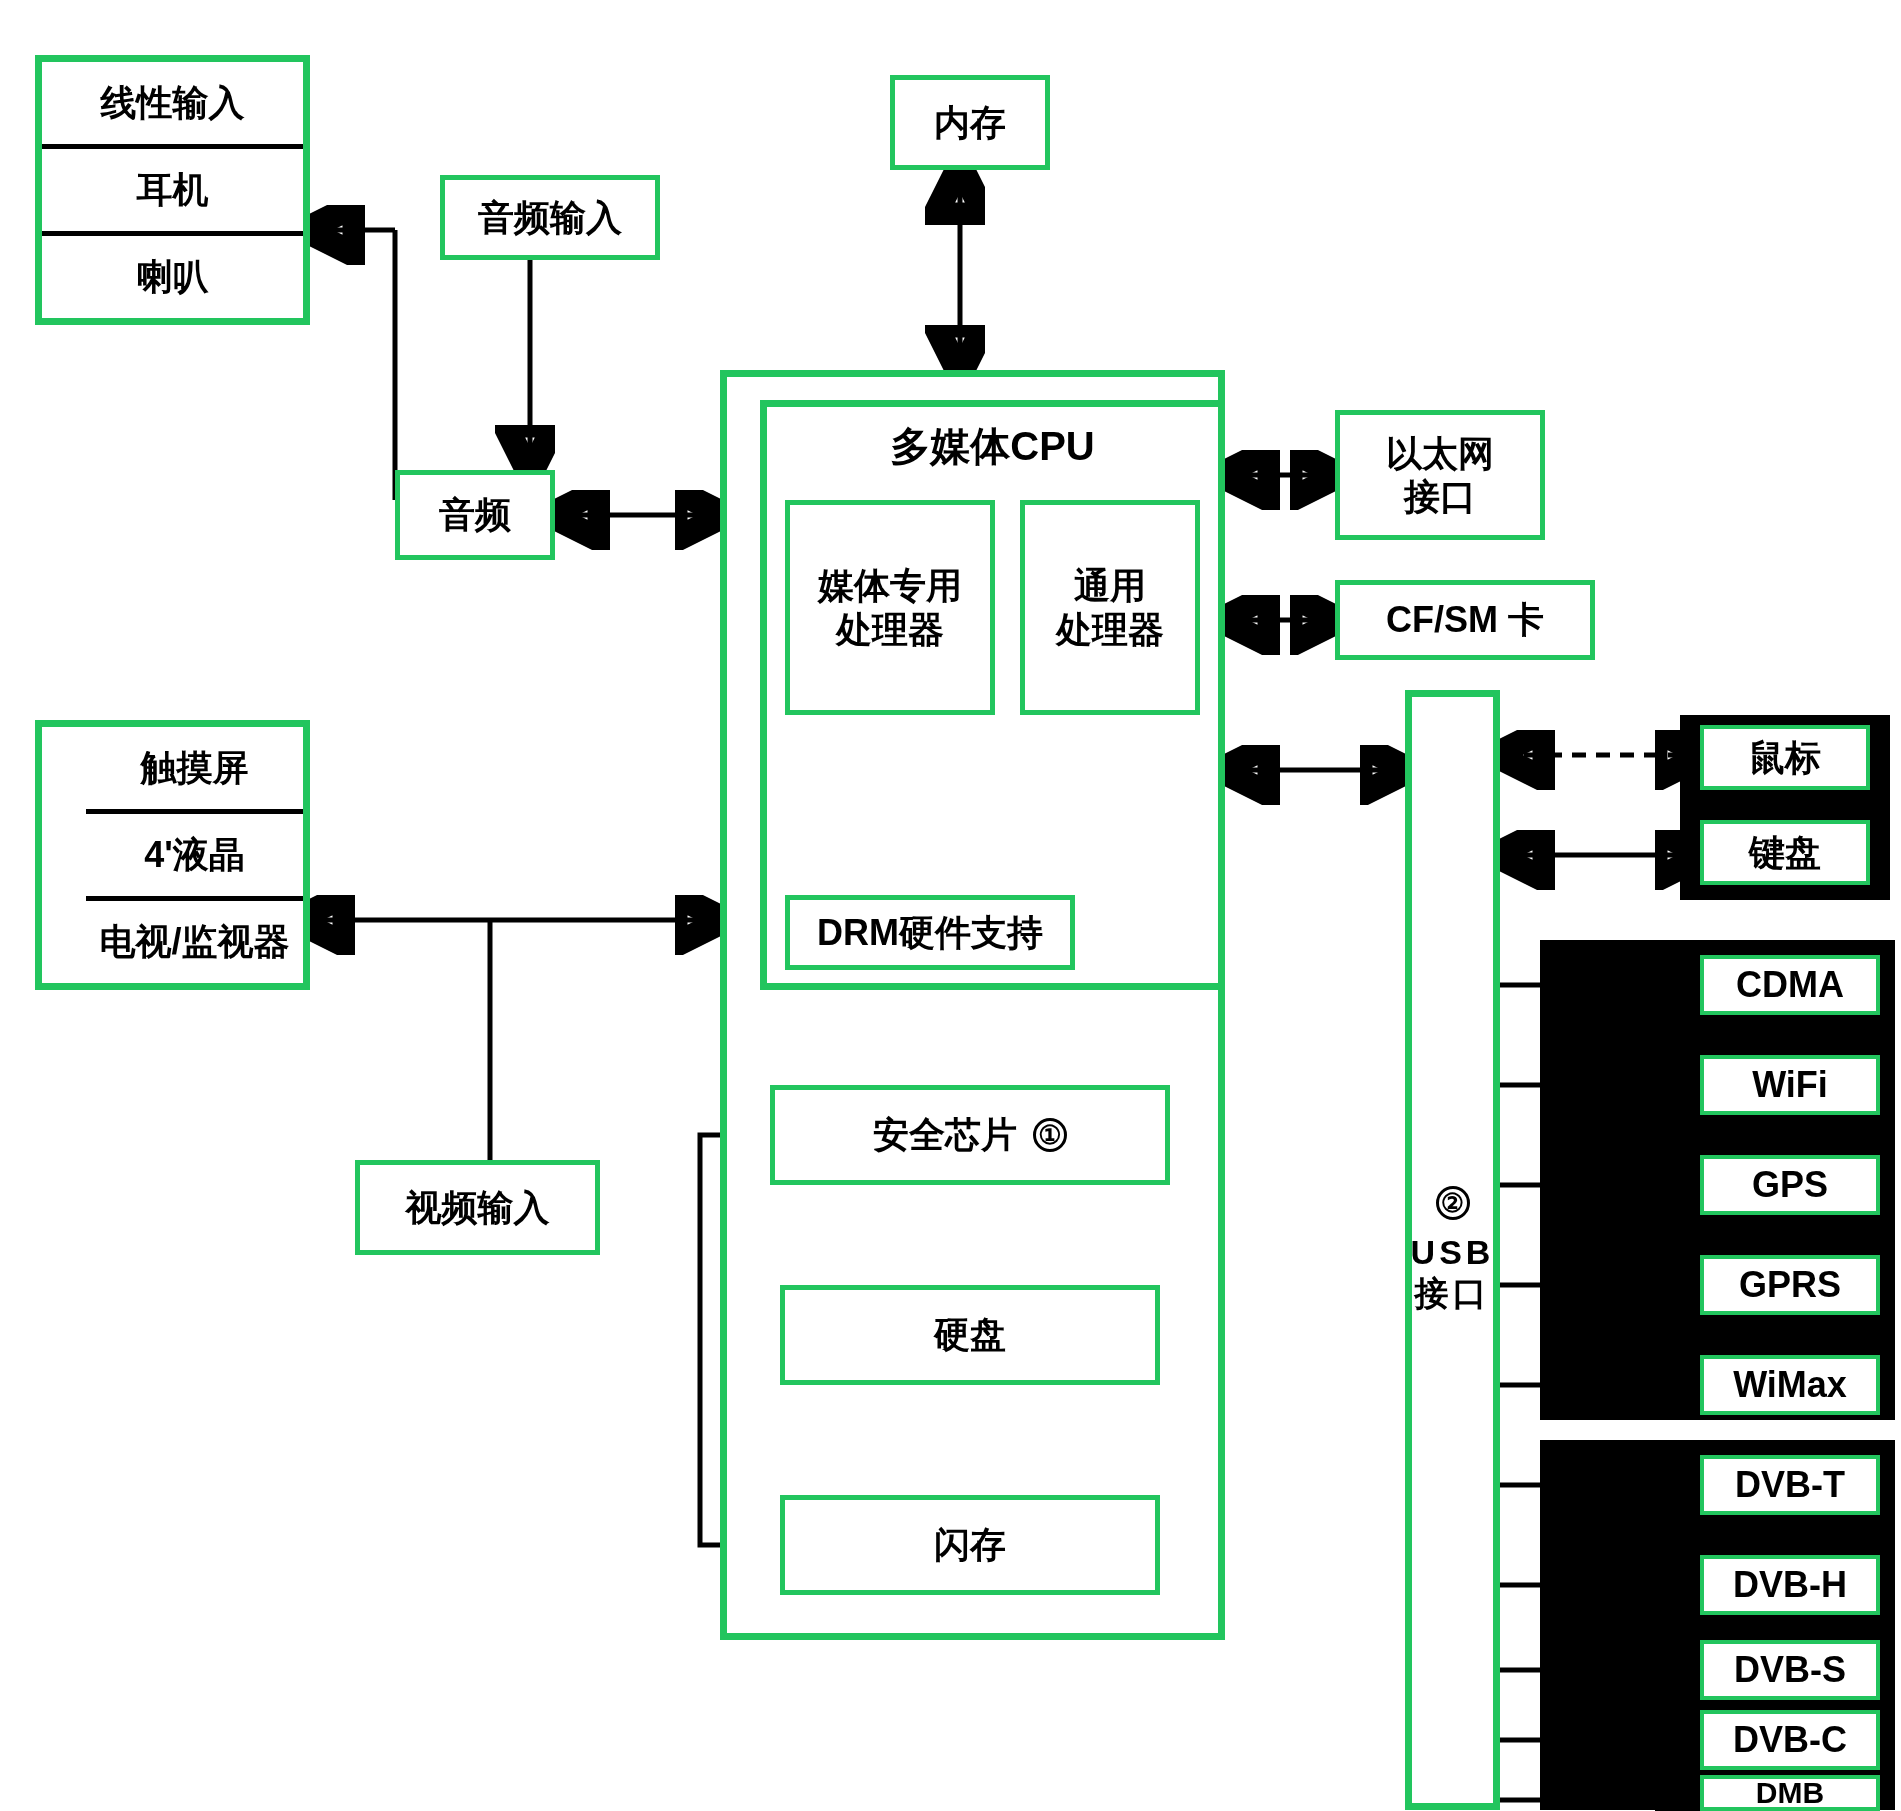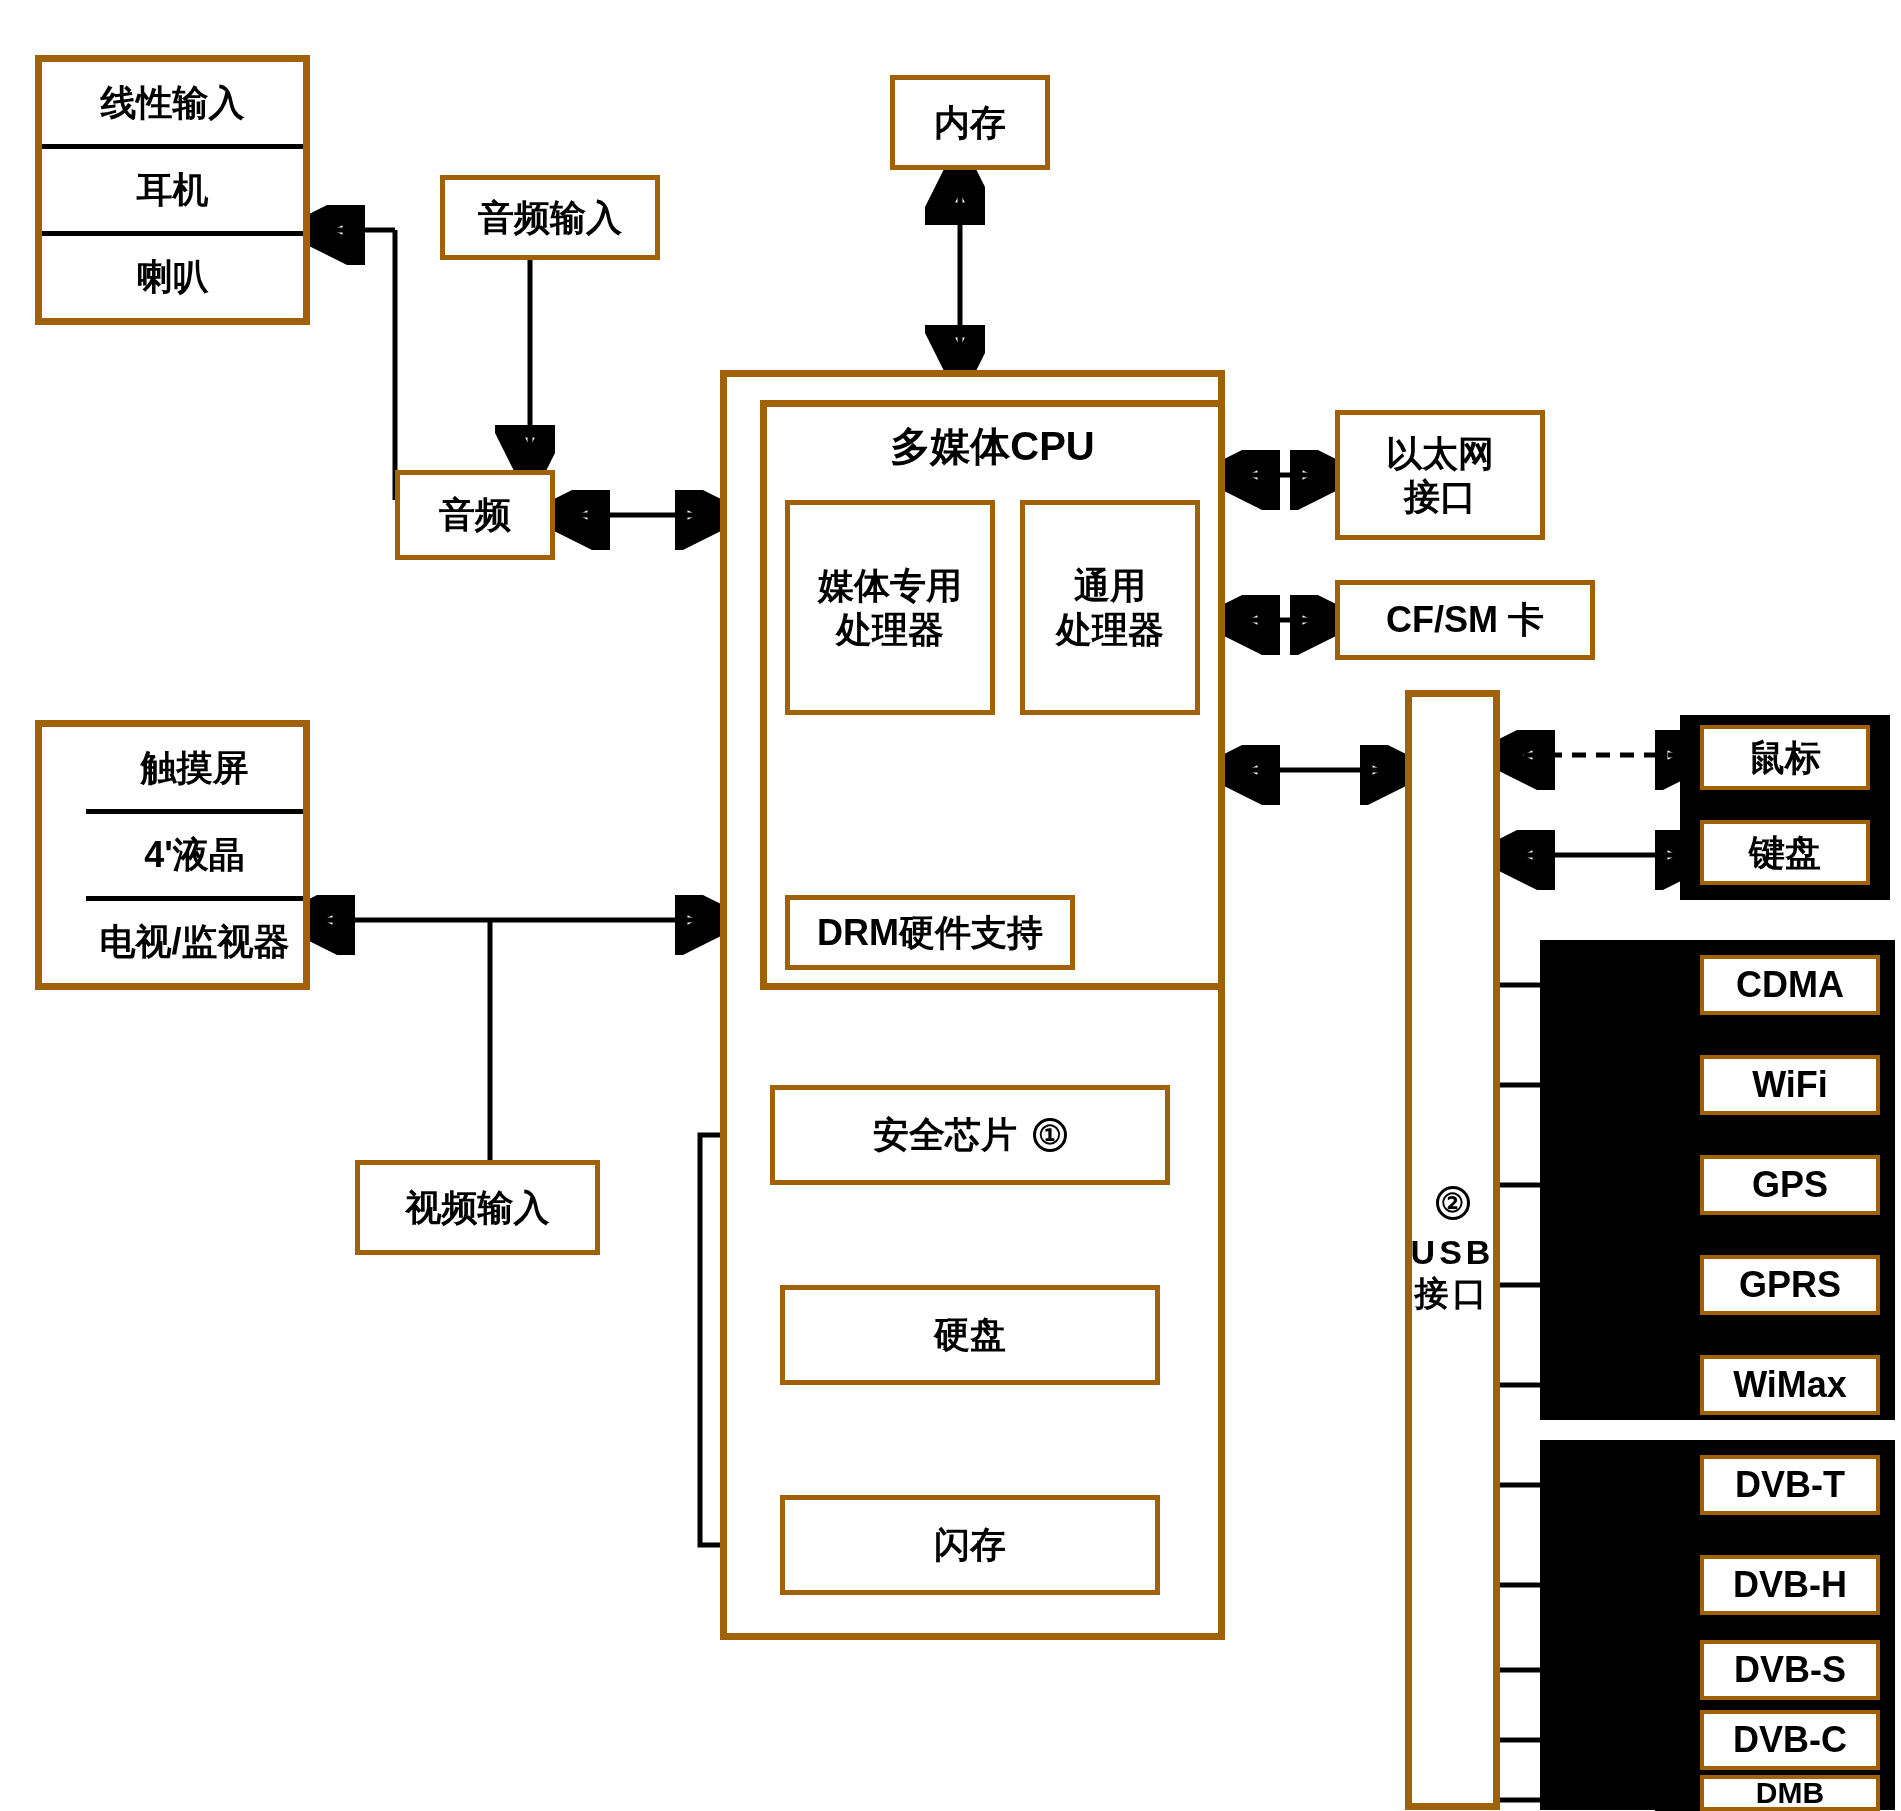--- a/index.html
+++ b/index.html
@@ -1,20 +1,20 @@
 <!DOCTYPE html>
 <html><head>
 <meta charset="utf-8">
 <style>
   * { box-sizing: border-box; margin: 0; padding: 0; }
   body { background: #fff; font-family: "SimSun", "Microsoft YaHei", sans-serif; }
   .canvas { position: relative; width: 1901px; height: 1811px; }
   .box {
     position: absolute;
-    border: 5px solid #a16207;
+    border: 5px solid #22c55e;
     background: #fff;
     display: flex;
     align-items: center;
     justify-content: center;
     text-align: center;
     font-weight: bold;
     font-size: 36px;
     line-height: 1.2;
   }
   .thick { border-width: 7px; }

